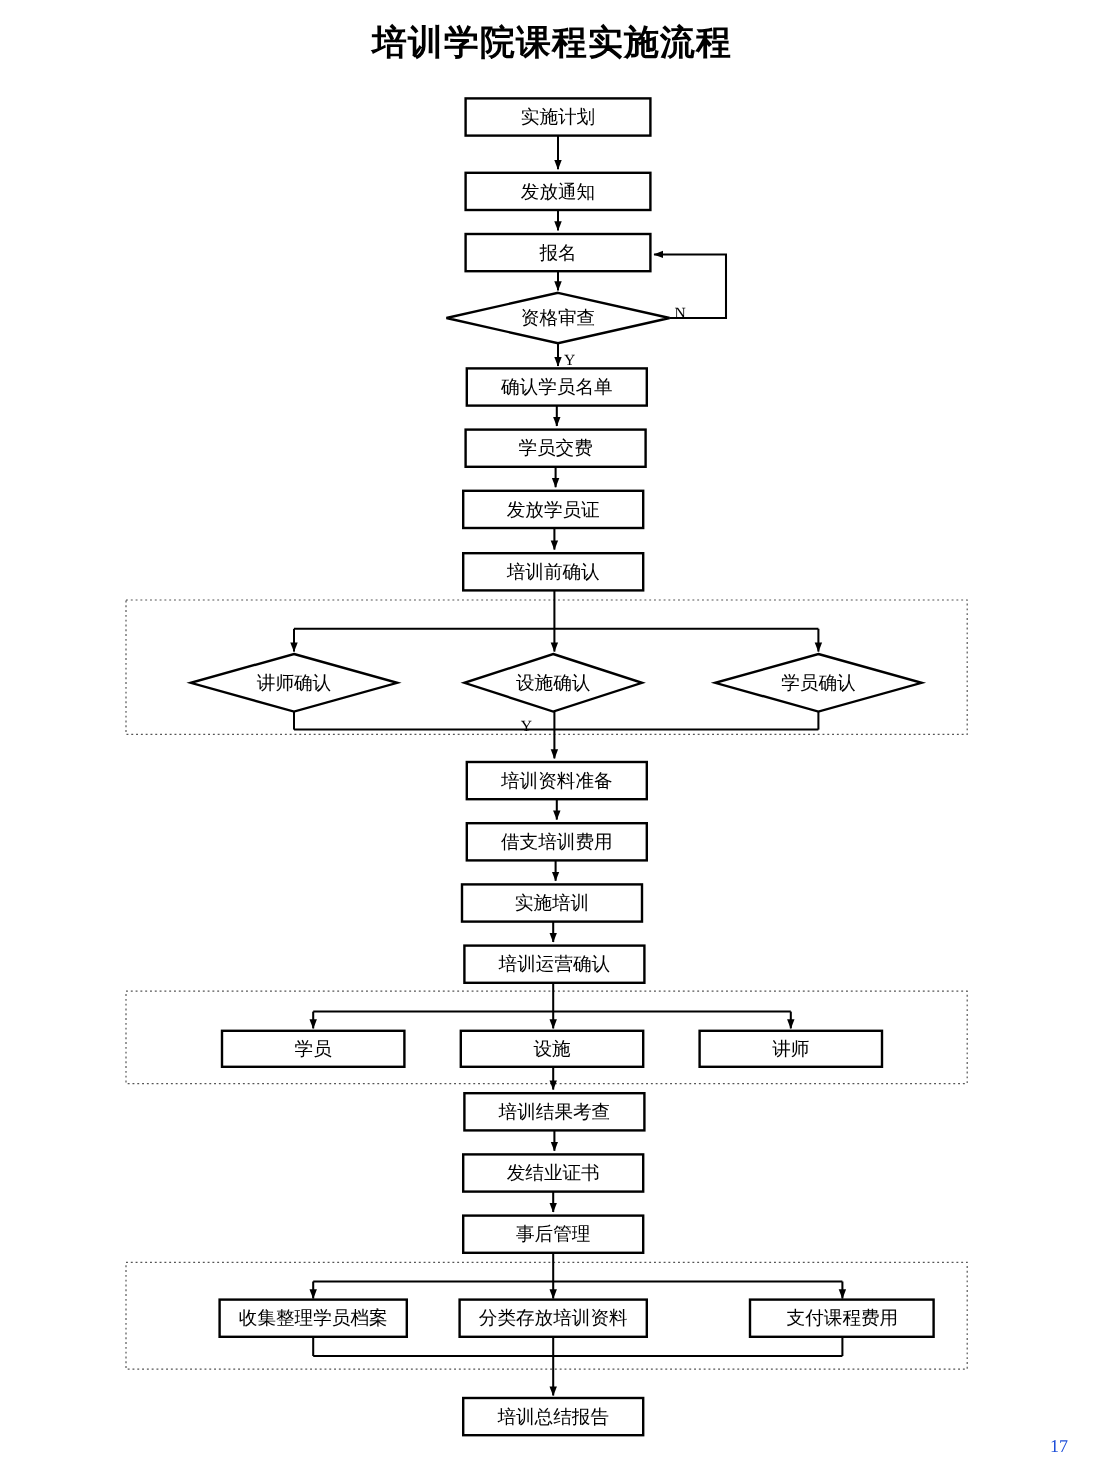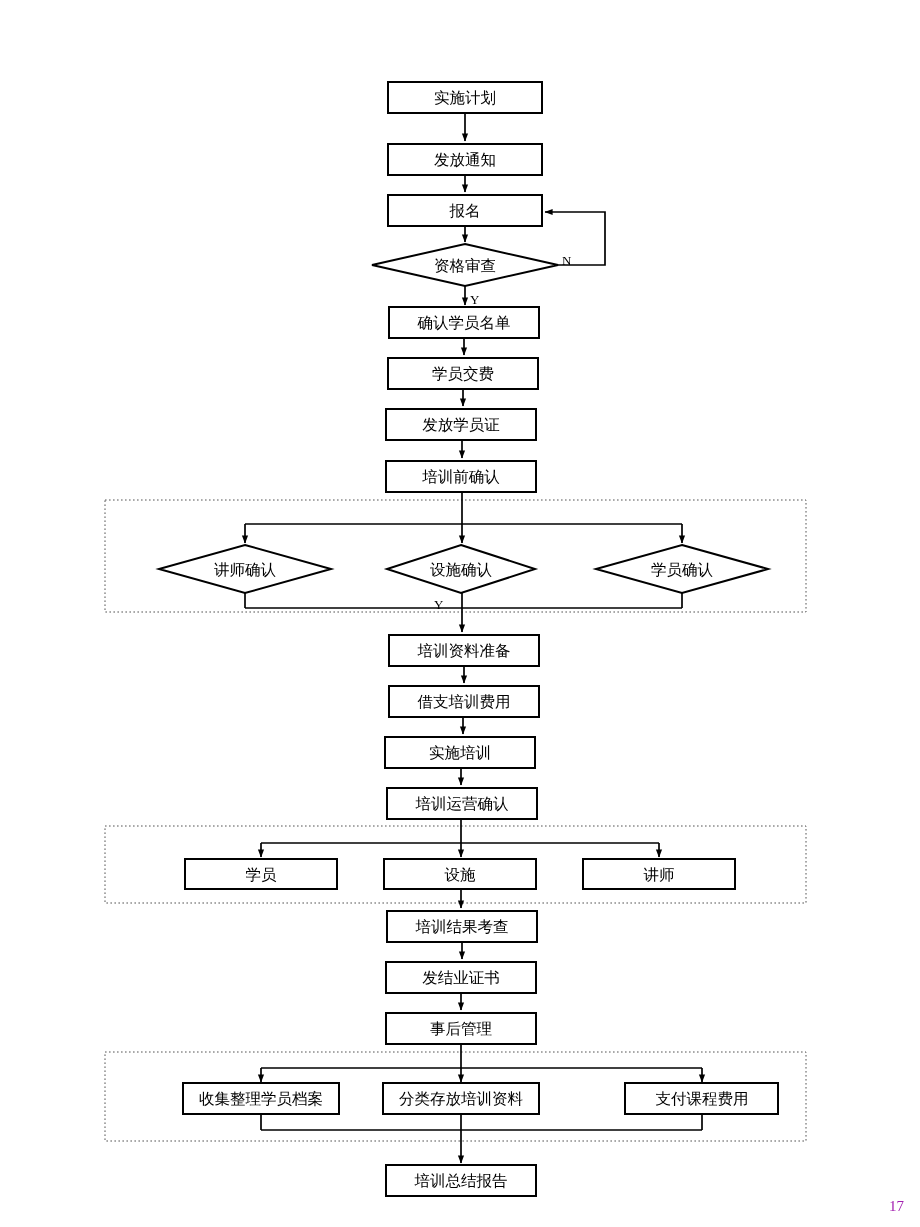--- a/index.html
+++ b/index.html
@@ -29,25 +29,25 @@
     text-align: center;
     font-family: "DejaVu Sans", "Liberation Sans", sans-serif;
     font-size: 29px;
     font-weight: bold;
     letter-spacing: 1px;
     color: #000000;
     white-space: nowrap;
   }
   .page-number {
     position: absolute;
-    right: 16px;
+    right: 30px;
     bottom: 12px;
     font-family: "Liberation Serif", "DejaVu Serif", serif;
     font-size: 15px;
-    color: #a21caf;
+    color: #1d4ed8;
   }
   svg#flow {
     position: absolute;
     left: 0;
     top: 0;
     width: 920px;
     height: 1227px;
   }
   svg#flow text {
     font-family: "DejaVu Sans", "Liberation Sans", sans-serif;
@@ -81,20 +81,21 @@
     stroke: #000000;
     stroke-width: 1.7;
     fill: none;
   }
 </style>
 </head>
 <body>
 
 <div id="page">
 
+  <div class="title">培训学院课程实施流程</div>
 
   <svg id="flow" viewBox="0 0 920 1227">
     <defs>
       <marker id="arrowhead" markerWidth="9" markerHeight="9" refX="7.6" refY="3.6" orient="auto" markerUnits="userSpaceOnUse">
         <path d="M0,0.5 L8,3.6 L0,6.7 z" fill="#000000"></path>
       </marker>
     </defs>
 
     <g>
       <rect class="group-dotted" x="105" y="500" width="701" height="112"></rect>

